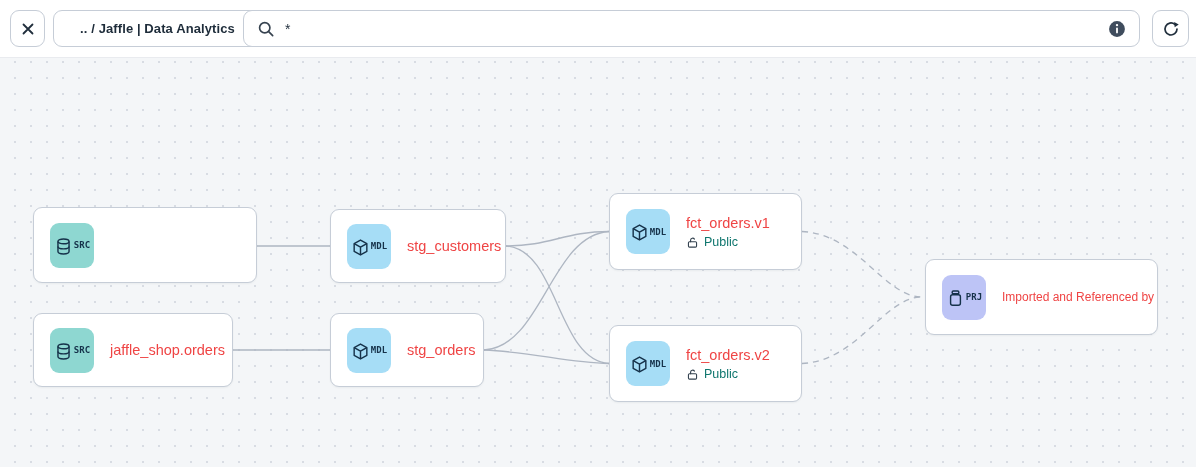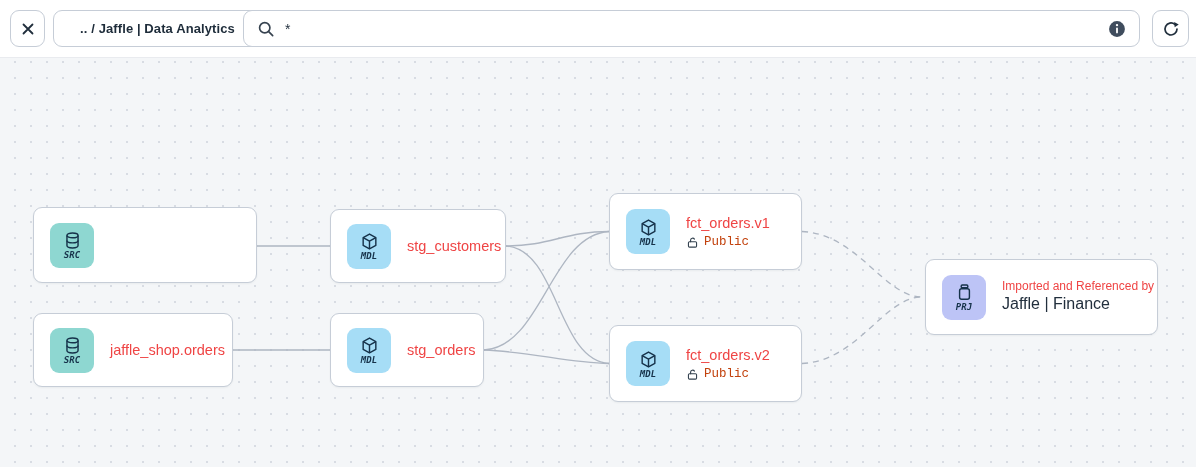--- a/index.html
+++ b/index.html
@@ -45,36 +45,36 @@
   
   .node {
     position:absolute; background:#ffffff;
     border:1px solid #c6cdd7; border-radius:9px;
     display:flex; align-items:center; padding:0 16px; gap:16px;
     box-shadow:0 1px 2px rgba(22,34,47,.05);
     cursor:pointer;
   }
   .badge {
     width:44px; height:45px; border-radius:9px; flex:0 0 auto;
-    display:flex; flex-direction:column; align-items:center; justify-content:center;
-    gap:1px; padding-top:2px;font-style:italic;
+    display:flex; align-items:center; justify-content:center;
+    gap:1px; padding-top:2px;
   }
   .badge svg { width:19px; height:19px; display:block; }
   .badge-label {
     font-family:"DejaVu Sans Mono","Liberation Mono",monospace;
     font-size:9px; font-weight:700; color:#16324a; line-height:1.1;
   }
   .badge-src { background:var(--src-color,#8ed7d1); }
   .badge-mdl { background:var(--mdl-color,#a6ddf6); }
   .badge-prj { background:var(--prj-color,#bdc4f6);text-align:center; }
 
   .node-body { display:flex; flex-direction:column; justify-content:center; }
   .node-title { font-size:14.5px; color:#ef4444; line-height:1.25; white-space:nowrap; }
   .access-row { display:flex; align-items:center; gap:5px; margin-top:3px; }
-  .access-label { font-size:12.5px; color:#c2410c; line-height:1;font-family:Liberation Mono, monospace; }
+  .access-label { font-size:12.5px; color:#0f766e; line-height:1; }
   .prj-subtitle { font-size:12px; color:#ef4444; line-height:1.2; white-space:nowrap; }
   .prj-title { font-size:16px; color:#222f3d; line-height:1.3; white-space:nowrap; }
 
   
   #node-src-customers { left:33px;  top:149px; width:224px; height:76px; }
   #node-src-orders    { left:33px;  top:255px; width:200px; height:74px; }
   #node-stg-customers { left:330px; top:151px; width:176px; height:74px; }
   #node-stg-orders    { left:330px; top:255px; width:154px; height:74px; }
   #node-fct-v1        { left:609px; top:135px; width:193px; height:77px; }
   #node-fct-v2        { left:609px; top:267px; width:193px; height:77px; }
@@ -223,17 +223,16 @@
   <div class="node" id="node-prj">
     <div class="badge badge-prj">
       <svg viewBox="0 0 24 24">
         <rect x="7.8" y="2.6" width="8.4" height="3.4" rx="1.4" stroke="#16324a" stroke-width="1.8" fill="none"></rect>
         <rect x="5.8" y="7.2" width="12.4" height="13.4" rx="2.6" stroke="#16324a" stroke-width="1.8" fill="none"></rect>
       </svg>
       <span class="badge-label">PRJ</span>
     </div>
     <div class="node-body">
       <span class="prj-subtitle">Imported and Referenced by</span>
-      <span class="prj-title">Jaffle | Finance</span>
     </div>
   </div>
 
 </div>
 
 </body></html>

